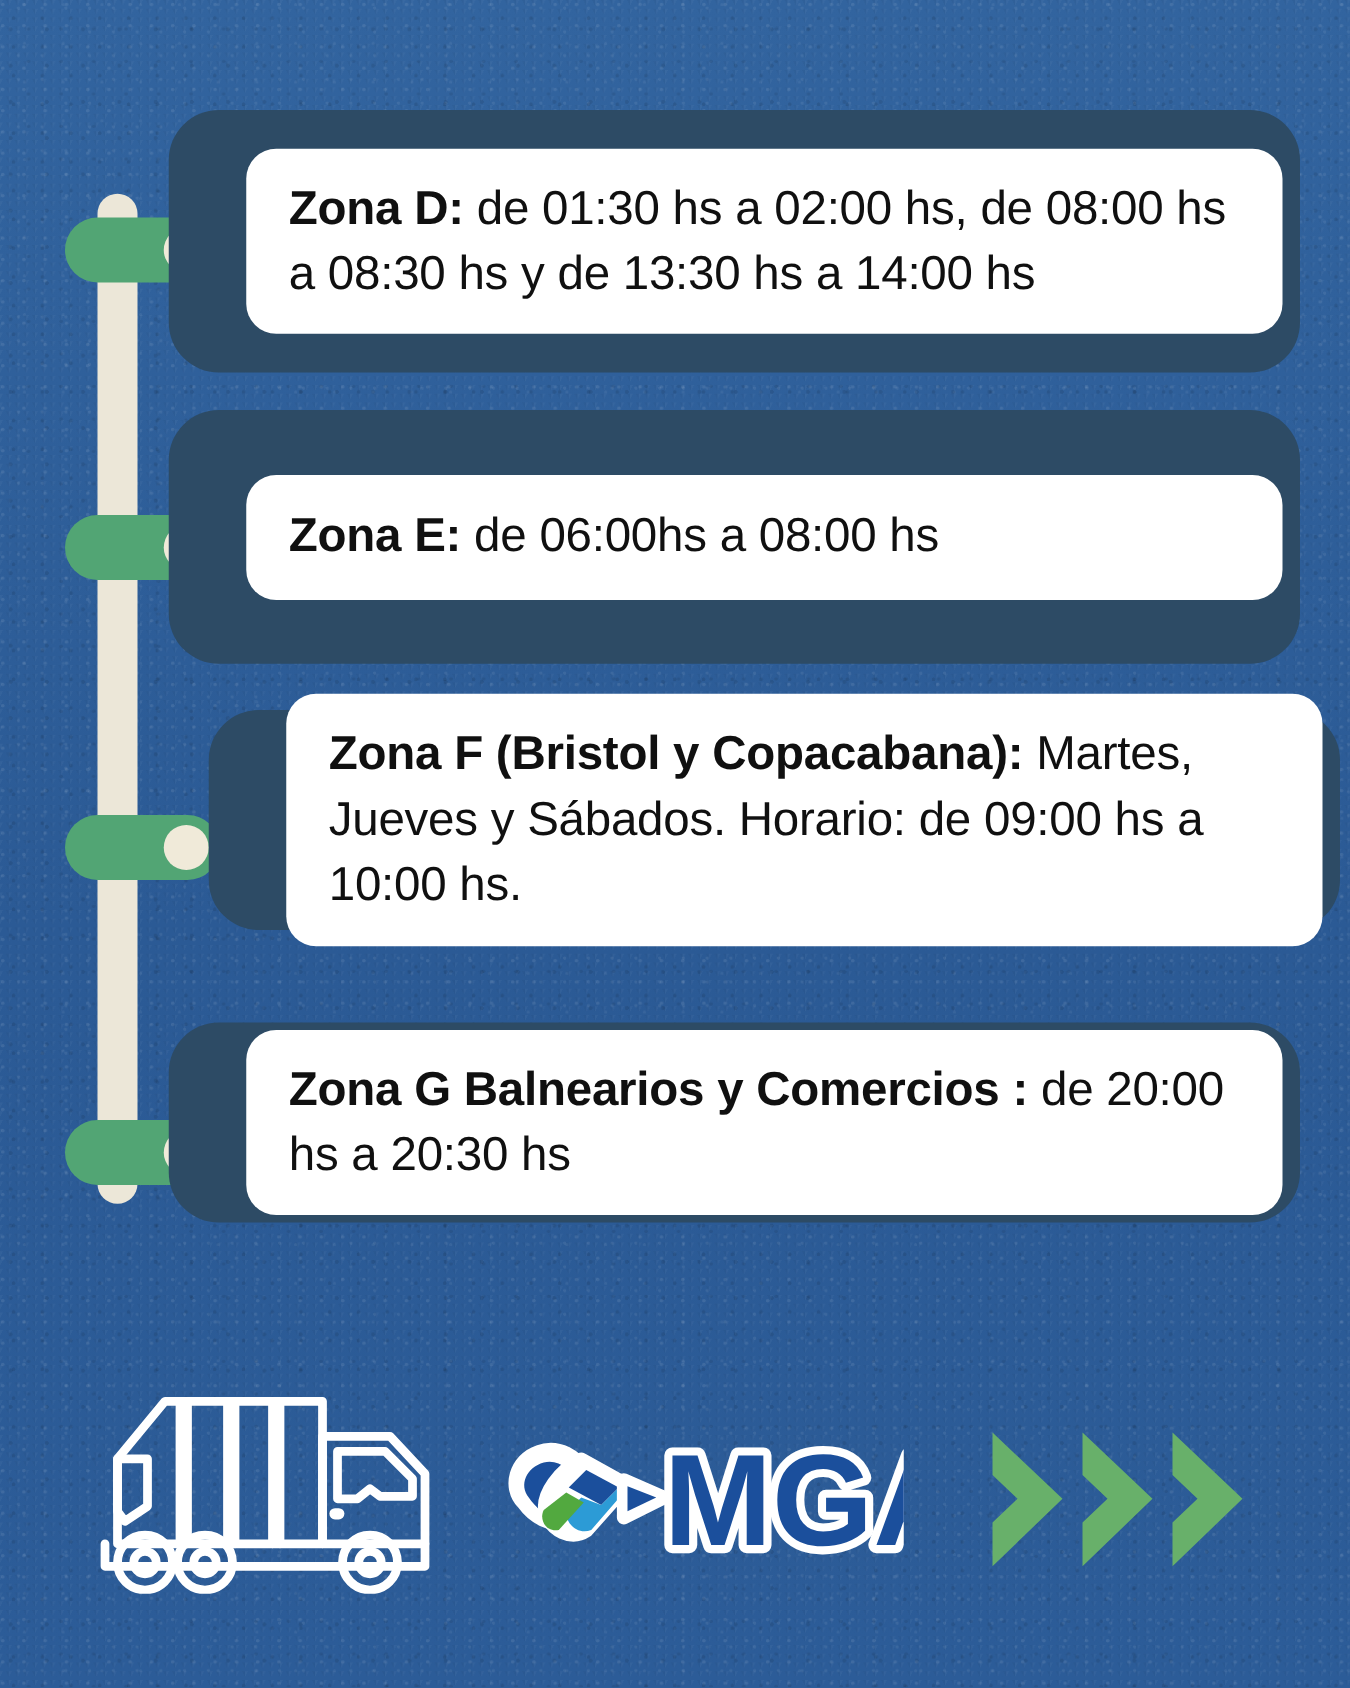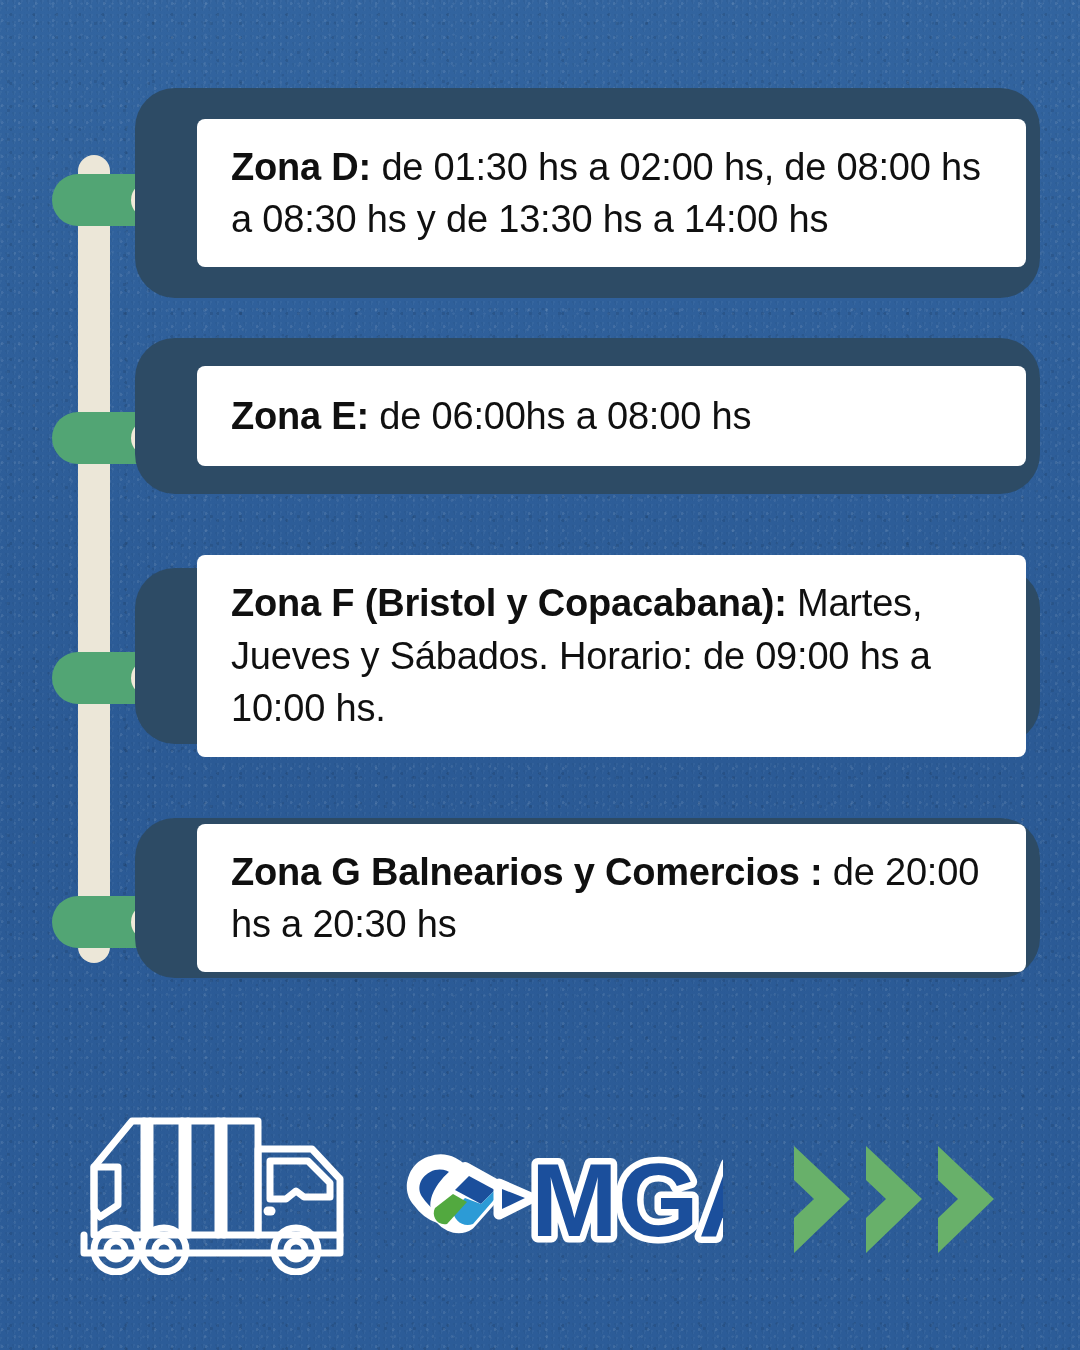--- a/index.html
+++ b/index.html
@@ -73,21 +73,21 @@
     background: #2d4b65;
     border-radius: 40px;
     box-sizing: border-box;
     padding: 26px 14px 26px 62px;
     display: flex;
     align-items: center;
   }
   .card-body {
     width: 100%;
     background: #ffffff;
-    border-radius: 8px;
+    border-radius: 24px;
     box-sizing: border-box;
     padding: 22px 34px;
     display: flex;
     align-items: center;
     min-height: 100px;
   }
   .card-text {
     font-size: 38px;
     line-height: 1.38;
     color: #101010;
@@ -125,29 +125,29 @@
 <div id="cards">
 
   <div class="card-shell" style="top: 88px; height: 210px;">
     <div class="card-body">
       <div class="card-text">
         <b>Zona D:</b><span> de 01:30 hs a 02:00 hs, de 08:00 hs a 08:30 hs y de 13:30 hs a 14:00 hs</span>
       </div>
     </div>
   </div>
 
-  <div class="card-shell" style="top: 338px; height: 156px;">
+  <div class="card-shell" style="top: 328px; height: 203px;">
     <div class="card-body">
       <div class="card-text">
         <b>Zona E:</b><span> de 06:00hs a 08:00 hs</span>
       </div>
     </div>
   </div>
 
-  <div class="card-shell" style="top: 568px; height: 176px;">
+  <div class="card-shell" style="top: 568px; height: 176px; margin-left: 32px;">
     <div class="card-body">
       <div class="card-text">
         <b>Zona F (Bristol y Copacabana):</b><span> Martes, Jueves y Sábados. Horario: de 09:00 hs a 10:00 hs.</span>
       </div>
     </div>
   </div>
 
   <div class="card-shell" style="top: 818px; height: 160px;">
     <div class="card-body">
       <div class="card-text">

